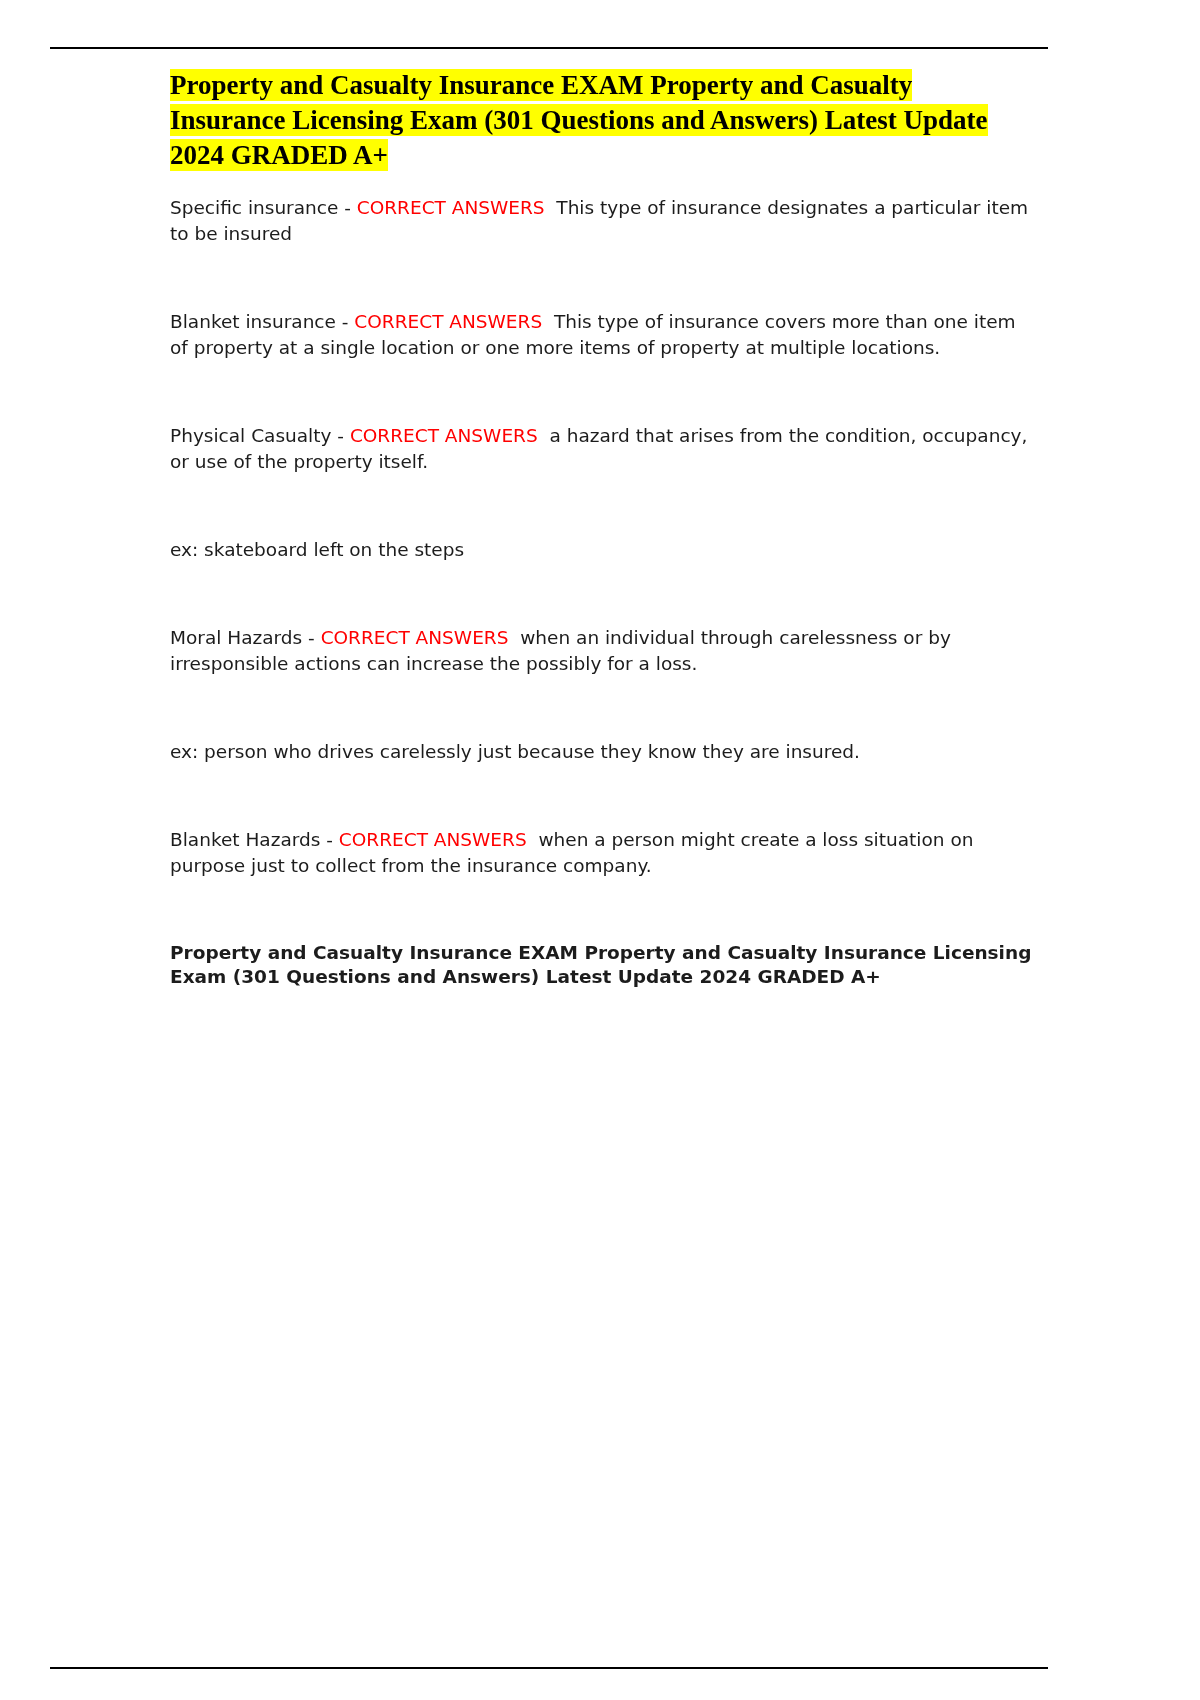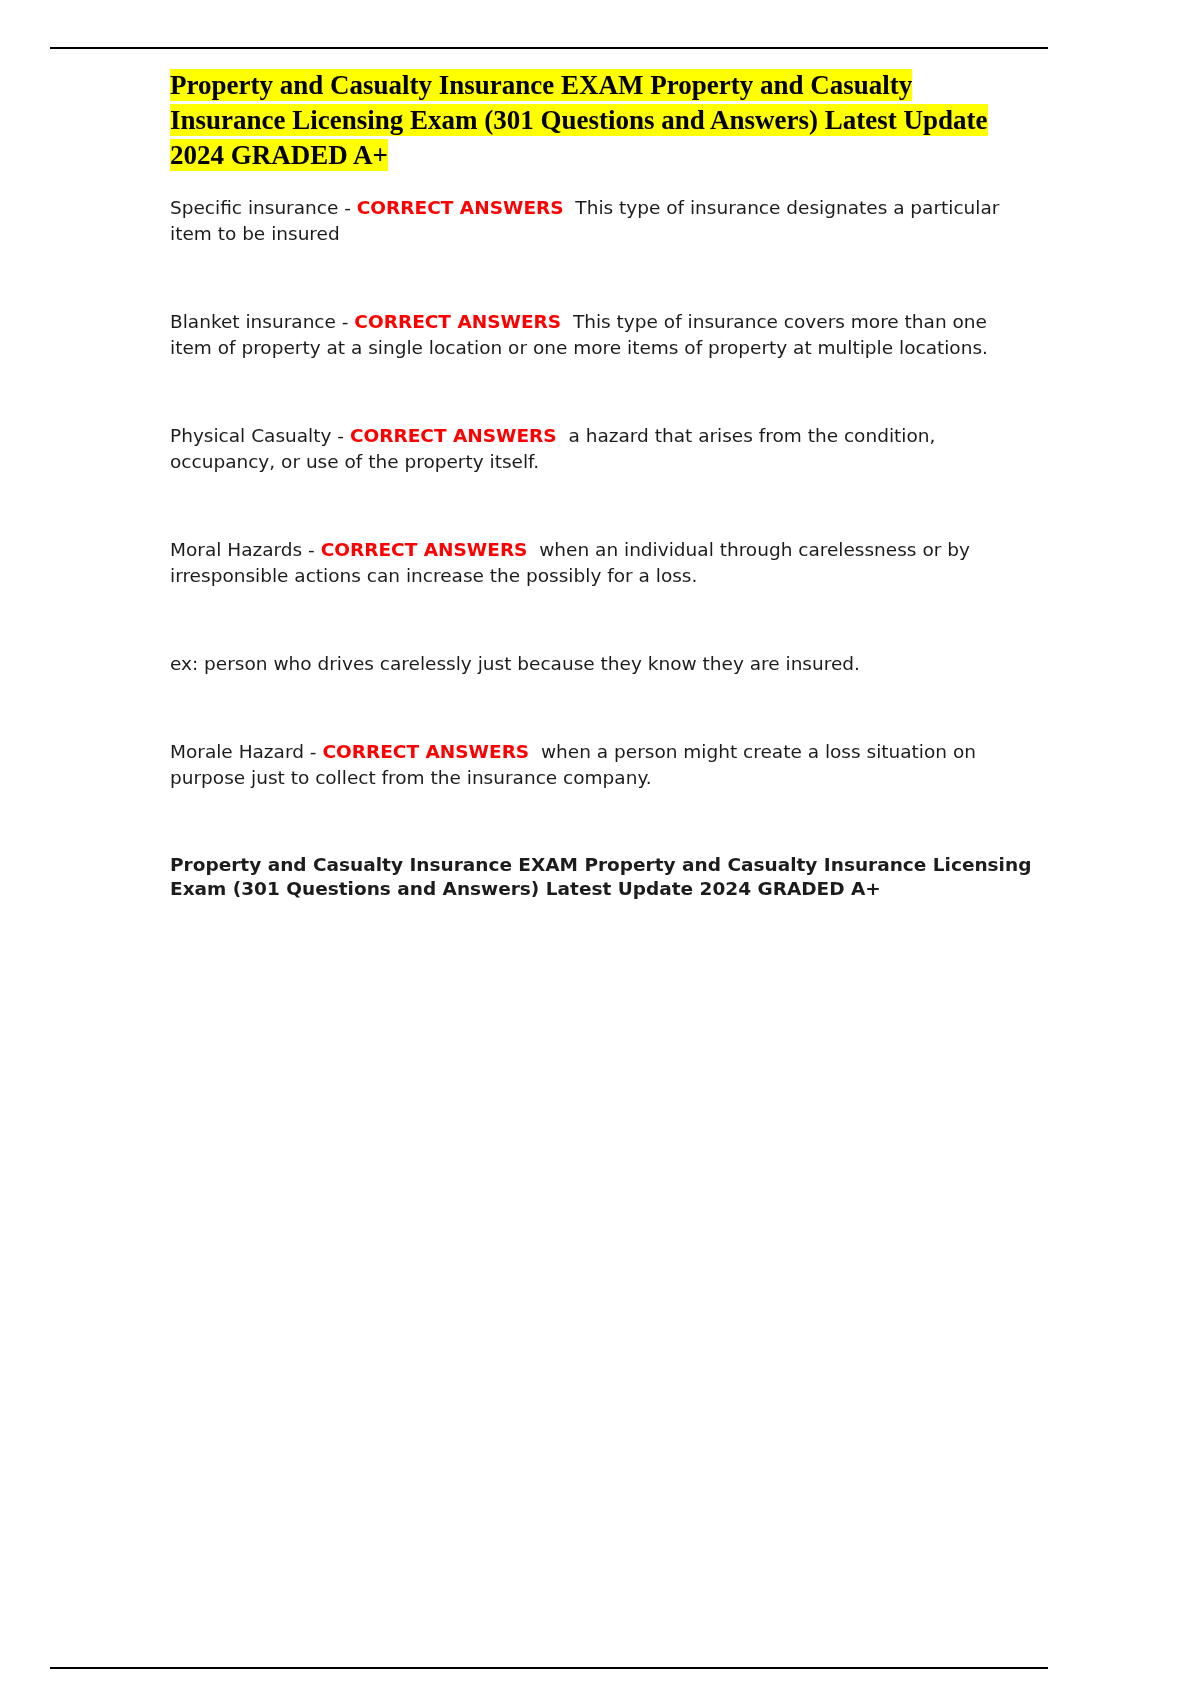--- a/index.html
+++ b/index.html
@@ -50,21 +50,21 @@
   }
 
   .qa-item {
     margin: 0 0 62px 0;
     font-size: 18.5px;
     line-height: 26px;
     color: #1c1c1c;
   }
   .qa-item .answers-label {
     color: var(--label-color, #ff0000);
-    font-weight: bold;
+    font-weight: normal;
   }
 
   .doc-footer {
     margin: 28px 0 0 0;
     font-size: 18.5px;
     line-height: 24px;
     font-weight: bold;
     color: #1c1c1c;
   }
 </style>
@@ -74,22 +74,23 @@
 <div class="page">
   <div class="rule rule-top"></div>
 
   <div class="content">
     <h1 class="doc-title"><span class="hl">Property and Casualty Insurance EXAM Property and Casualty Insurance Licensing Exam (301 Questions and Answers) Latest Update 2024 GRADED A+</span></h1>
 
     <div>
         <p class="qa-item"><span>Specific insurance - </span><span class="answers-label">CORRECT ANSWERS</span><span>&nbsp; This type of insurance designates a particular item to be insured</span></p>
         <p class="qa-item"><span>Blanket insurance - </span><span class="answers-label">CORRECT ANSWERS</span><span>&nbsp; This type of insurance covers more than one item of property at a single location or one more items of property at multiple locations.</span></p>
         <p class="qa-item"><span>Physical Casualty - </span><span class="answers-label">CORRECT ANSWERS</span><span>&nbsp; a hazard that arises from the condition, occupancy, or use of the property itself.</span></p>
+        <p class="qa-item">ex: skateboard left on the steps</p>
         <p class="qa-item"><span>Moral Hazards - </span><span class="answers-label">CORRECT ANSWERS</span><span>&nbsp; when an individual through carelessness or by irresponsible actions can increase the possibly for a loss.</span></p>
         <p class="qa-item">ex: person who drives carelessly just because they know they are insured.</p>
-        <p class="qa-item"><span>Morale Hazard - </span><span class="answers-label">CORRECT ANSWERS</span><span>&nbsp; when a person might create a loss situation on purpose just to collect from the insurance company.</span></p>
+        <p class="qa-item"><span>Blanket Hazards - </span><span class="answers-label">CORRECT ANSWERS</span><span>&nbsp; when a person might create a loss situation on purpose just to collect from the insurance company.</span></p>
       </div>
 
     <p class="doc-footer">Property and Casualty Insurance EXAM Property and Casualty Insurance Licensing Exam (301 Questions and Answers) Latest Update 2024 GRADED A+</p>
   </div>
 
   <div class="rule rule-bottom"></div>
 </div>
 
 </body></html>

